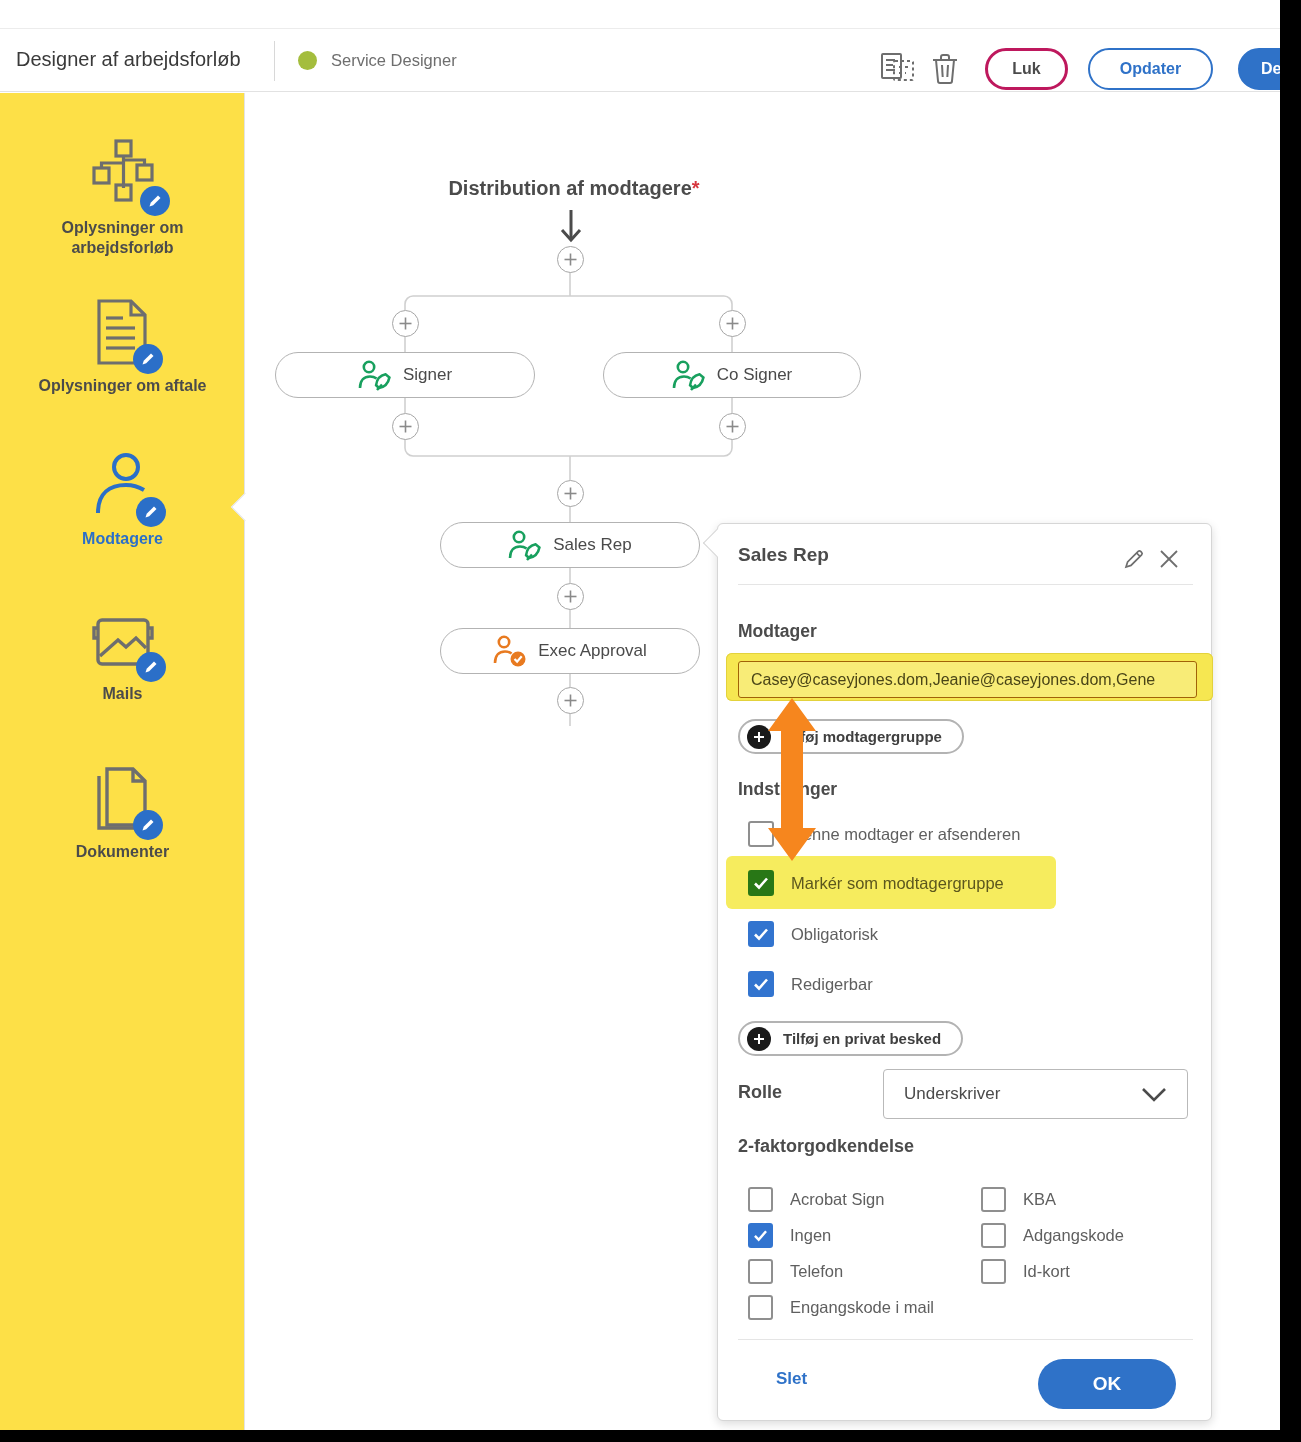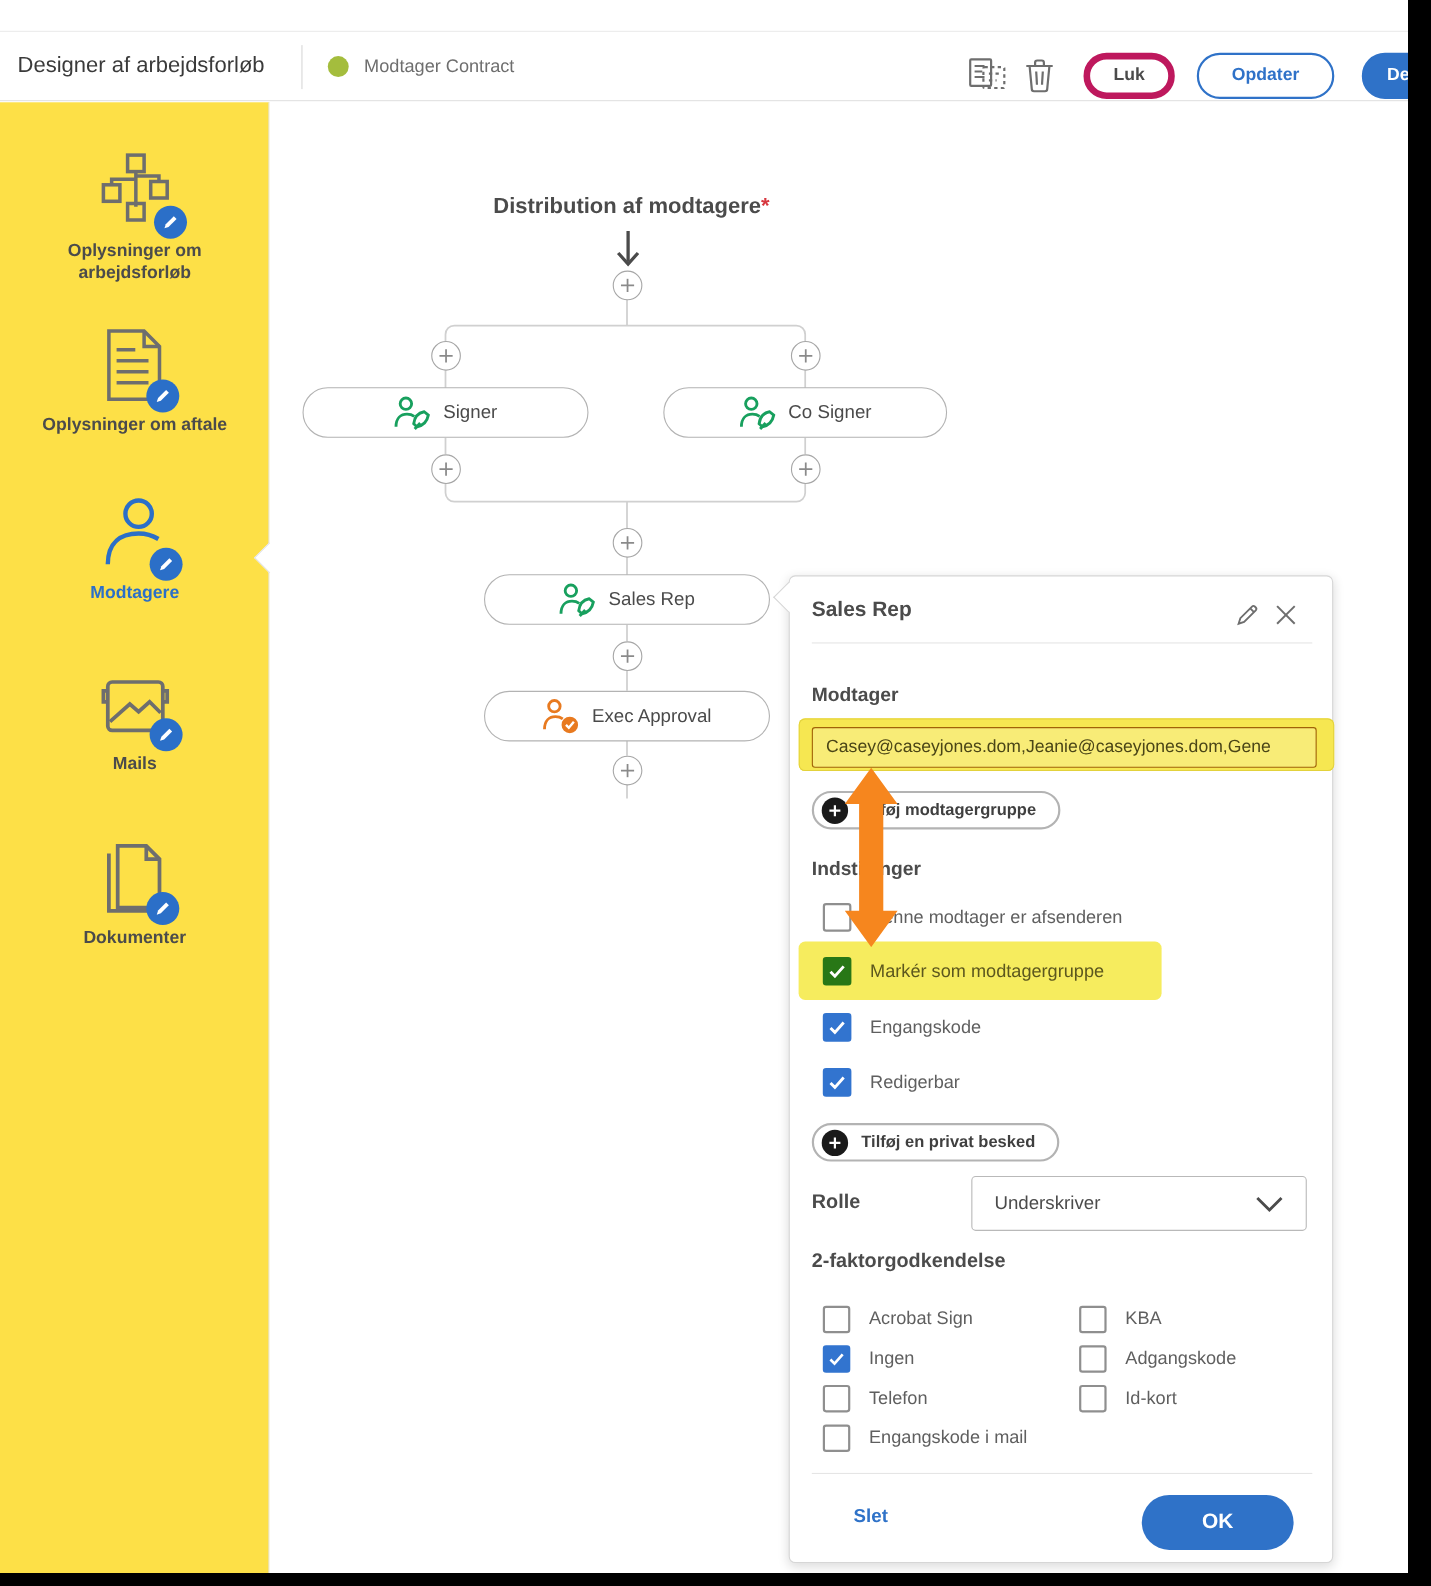--- a/index.html
+++ b/index.html
@@ -16,21 +16,21 @@
             border-top:1px solid #ececec; border-bottom:1px solid #e2e2e2; z-index:10; }
   .hd-title { position:absolute; left:16px; top:19px; font-size:20px; color:#3a3a3a; }
   .hd-sep { position:absolute; left:274px; top:12px; width:1px; height:40px; background:#d8d8d8; }
   .hd-dot { position:absolute; left:298px; top:22px; width:19px; height:19px; border-radius:50%; background:#a4bd3d; }
   .hd-workflow { position:absolute; left:331px; top:22px; font-size:16.5px; color:#6e6e6e; }
   .hd-ic { position:absolute; top:23px; cursor:pointer; }
   .hd-ic.copy { left:880px; }
   .hd-ic.trash{ left:931px; }
   .pill { position:absolute; top:19px; height:42px; border-radius:21px; display:flex; align-items:center;
           justify-content:center; font-size:16px; font-weight:700; cursor:pointer; background:#fff; }
-  .pill.luk { left:985px; width:83px; border:6px solid #be185d; color:#4b4b4b; }
+  .pill.luk { left:985px; width:83px; border:3px solid #be185d; color:#4b4b4b; }
   .pill.opdater { left:1088px; width:125px; border:2px solid #2f72c8; color:#2f72c8; }
   .pill.deakt { left:1238px; width:92px; background:#2f72c8; border:2px solid #2f72c8; color:#fff; justify-content:flex-start; padding-left:21px; }
 
   
   #sidebar { position:absolute; left:0; top:93px; width:245px; height:1337px; background:#fde047;
              border-right:1px solid #e3e3e3; }
   .side-item { position:absolute; left:0; width:245px; display:flex; flex-direction:column; align-items:center; cursor:pointer; }
   .side-item .lbl { margin-top:6px; font-size:16px; font-weight:700; color:#4b4b4b; text-align:center;
                     line-height:20px; width:200px; }
   .side-item.active .lbl { color:#2b6fc8; }
@@ -100,21 +100,21 @@
 </style>
 </head>
 <body>
 
 <div id="page">
 
   <div id="header">
     <div class="hd-title">Designer af arbejdsforløb</div>
     <div class="hd-sep"></div>
     <div class="hd-dot"></div>
-    <div class="hd-workflow">Modtager Contract</div>
+    <div class="hd-workflow">Service Designer</div>
     <div class="hd-ic copy">
       <svg width="37" height="30" viewBox="0 0 37 30" fill="none" stroke="#6e6e6e" stroke-width="2">
         <rect x="2" y="2" width="19" height="24" rx="1"></rect>
         <line x1="6" y1="8" x2="15" y2="8"></line>
           <line x1="6" y1="13" x2="13" y2="13"></line>
           <line x1="6" y1="18" x2="15" y2="18"></line>
         <rect x="14" y="9" width="19" height="19" rx="1" stroke-dasharray="3 3"></rect>
         <line x1="19" y1="15" x2="28" y2="15" stroke-dasharray="3 3"></line>
           <line x1="19" y1="21" x2="26" y2="21" stroke-dasharray="3 3"></line>
       </svg>
@@ -386,21 +386,21 @@
       </span>
       <span class="txt">Markér som modtagergruppe</span>
     </div>
 
     <div class="cb-row" style="left:30px;top:397px;">
       <span class="cb checked">
         <svg width="16" height="14" viewBox="0 0 16 14" fill="none" stroke="#fff" stroke-width="2.6">
             <path d="M2 7.5 l4 4 L14 2.5"></path>
           </svg>
       </span>
-      <span class="txt">Engangskode</span>
+      <span class="txt">Obligatorisk</span>
     </div>
 
     <div class="cb-row" style="left:30px;top:447px;">
       <span class="cb checked">
         <svg width="16" height="14" viewBox="0 0 16 14" fill="none" stroke="#fff" stroke-width="2.6">
             <path d="M2 7.5 l4 4 L14 2.5"></path>
           </svg>
       </span>
       <span class="txt">Redigerbar</span>
     </div>

